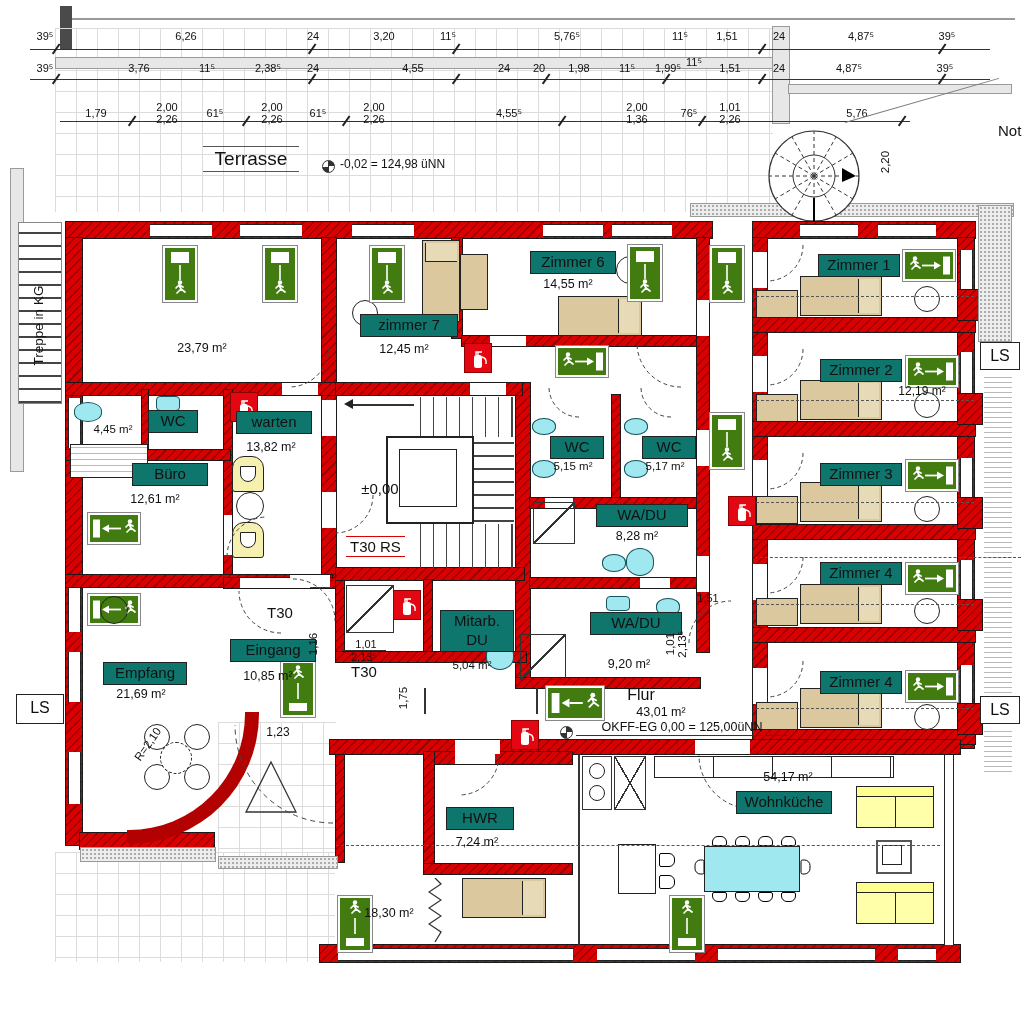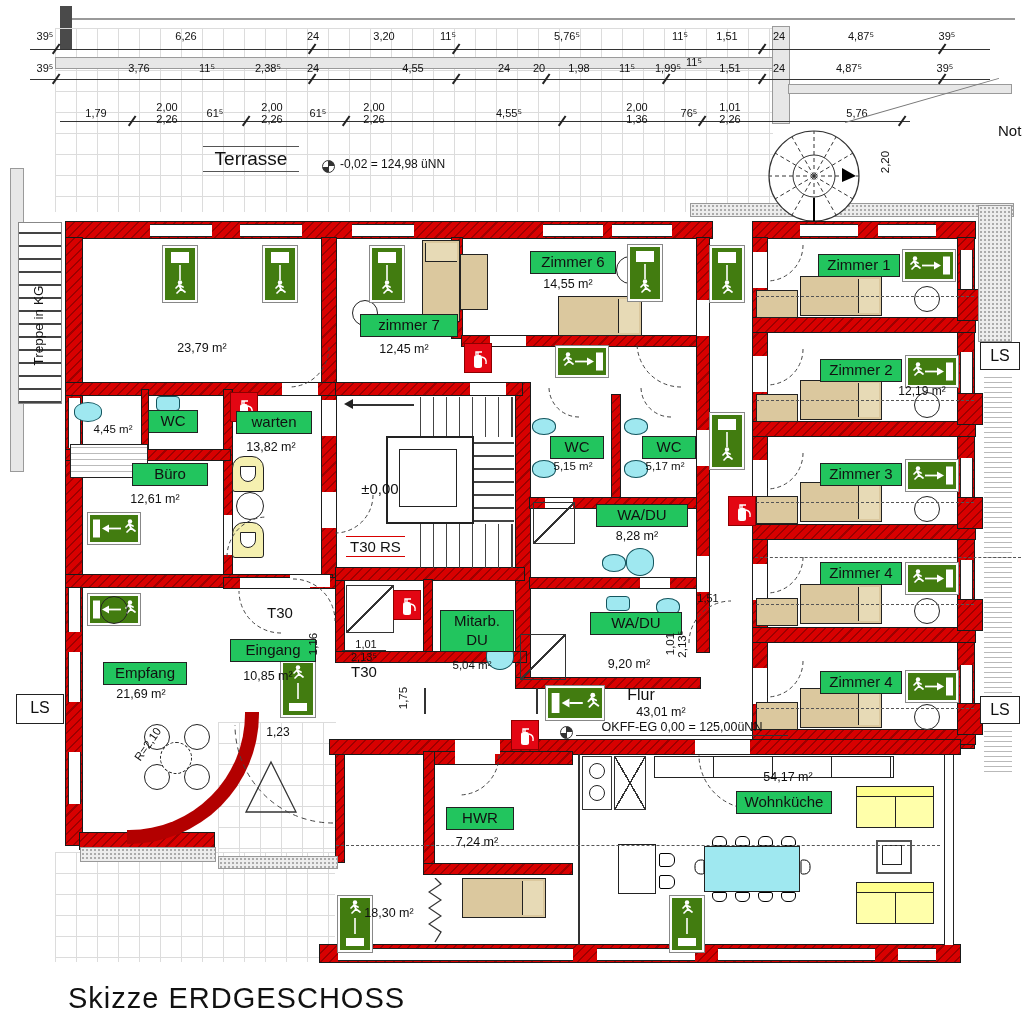--- a/index.html
+++ b/index.html
@@ -12,21 +12,21 @@
   .winv{position:absolute;background:#fff;border-left:1.5px solid #222;border-right:1.5px solid #222}
   .grid{position:absolute;background-image:linear-gradient(#dcdcdc 1px,transparent 1px),linear-gradient(90deg,#dcdcdc 1px,transparent 1px);background-size:21px 21px}
   .gray{position:absolute;background:#e7e7e7;border:1px solid #9a9a9a}
   .speck{position:absolute;background-color:#ededed;background-image:radial-gradient(#ababab 1px,transparent 1.2px);background-size:4px 4px;border:1px solid #999}
   .hlines{position:absolute;background:repeating-linear-gradient(0deg,#b9b9b9 0 1px,transparent 1px 5px)}
   .line{position:absolute;background:#333}
   .dash{position:absolute;border-top:1.5px dashed #555}
   .dim{position:absolute;font-size:11px;text-align:center;white-space:pre-line;line-height:1.1}
   .vdim{position:absolute;font-size:11.5px;text-align:center;white-space:pre-line;line-height:1.05;transform:rotate(-90deg)}
   .tk{position:absolute;width:12px;height:1.6px;background:#222;transform:rotate(-55deg)}
-  .rlabel{position:absolute;background:#22c55e;border:1px solid #222;text-align:center;font-size:15px;line-height:1.25;padding:1px 4px;white-space:pre-line}
+  .rlabel{position:absolute;background:#0f766e;border:1px solid #222;text-align:center;font-size:15px;line-height:1.25;padding:1px 4px;white-space:pre-line}
   .rarea{position:absolute;font-size:12.5px;text-align:center;white-space:pre-line}
   .plain{position:absolute;font-size:15px;text-align:center}
   .bed{position:absolute;background:#dbc89e;border:1.2px solid #222}
   .bed i{position:absolute;right:2px;top:2px;bottom:2px;width:20px;border-left:1px solid #222;background:#e7dab6}
   .bedv i{position:absolute;left:2px;right:2px;top:2px;height:18px;border-bottom:1px solid #222;background:#e7dab6;width:auto}
   .sofa{position:absolute;background:#ffffaa;border:1.2px solid #222}
   .sofa i{position:absolute;left:0;right:0;top:0;height:9px;border-bottom:1px solid #222;background:#ffff8c}
   .sofa b{position:absolute;left:50%;top:9px;bottom:0;width:1px;background:#222}
   .circ{position:absolute;border:1.3px solid #222;border-radius:50%;background:#fff}
   .cyan{position:absolute;background:#9fe8f0;border:1px solid #14555e;border-radius:50% / 45%}
@@ -633,14 +633,13 @@
   <span class="dim" style="left:686px;top:592px;width:44px">1,51</span>
   <span class="vdim" style="left:654px;top:632px;width:44px">1,01
 2,13⁵</span>
   <span class="dim" style="left:256px;top:726px;width:44px;font-size:12px">1,23</span>
   <span class="dim" style="left:120px;top:738px;width:56px;transform:rotate(-55deg);font-size:11.5px">R=2,10</span>
 
   <div class="lsbox" style="left:16px;top:694px;width:46px;height:28px">LS</div>
   <div class="lsbox" style="left:980px;top:342px;width:38px;height:26px">LS</div>
   <div class="lsbox" style="left:980px;top:696px;width:38px;height:26px">LS</div>
 
-  <div class="title" style="left:68px;top:982px">Skizze ERDGESCHOSS</div>
 </div>
 
 </body></html>

